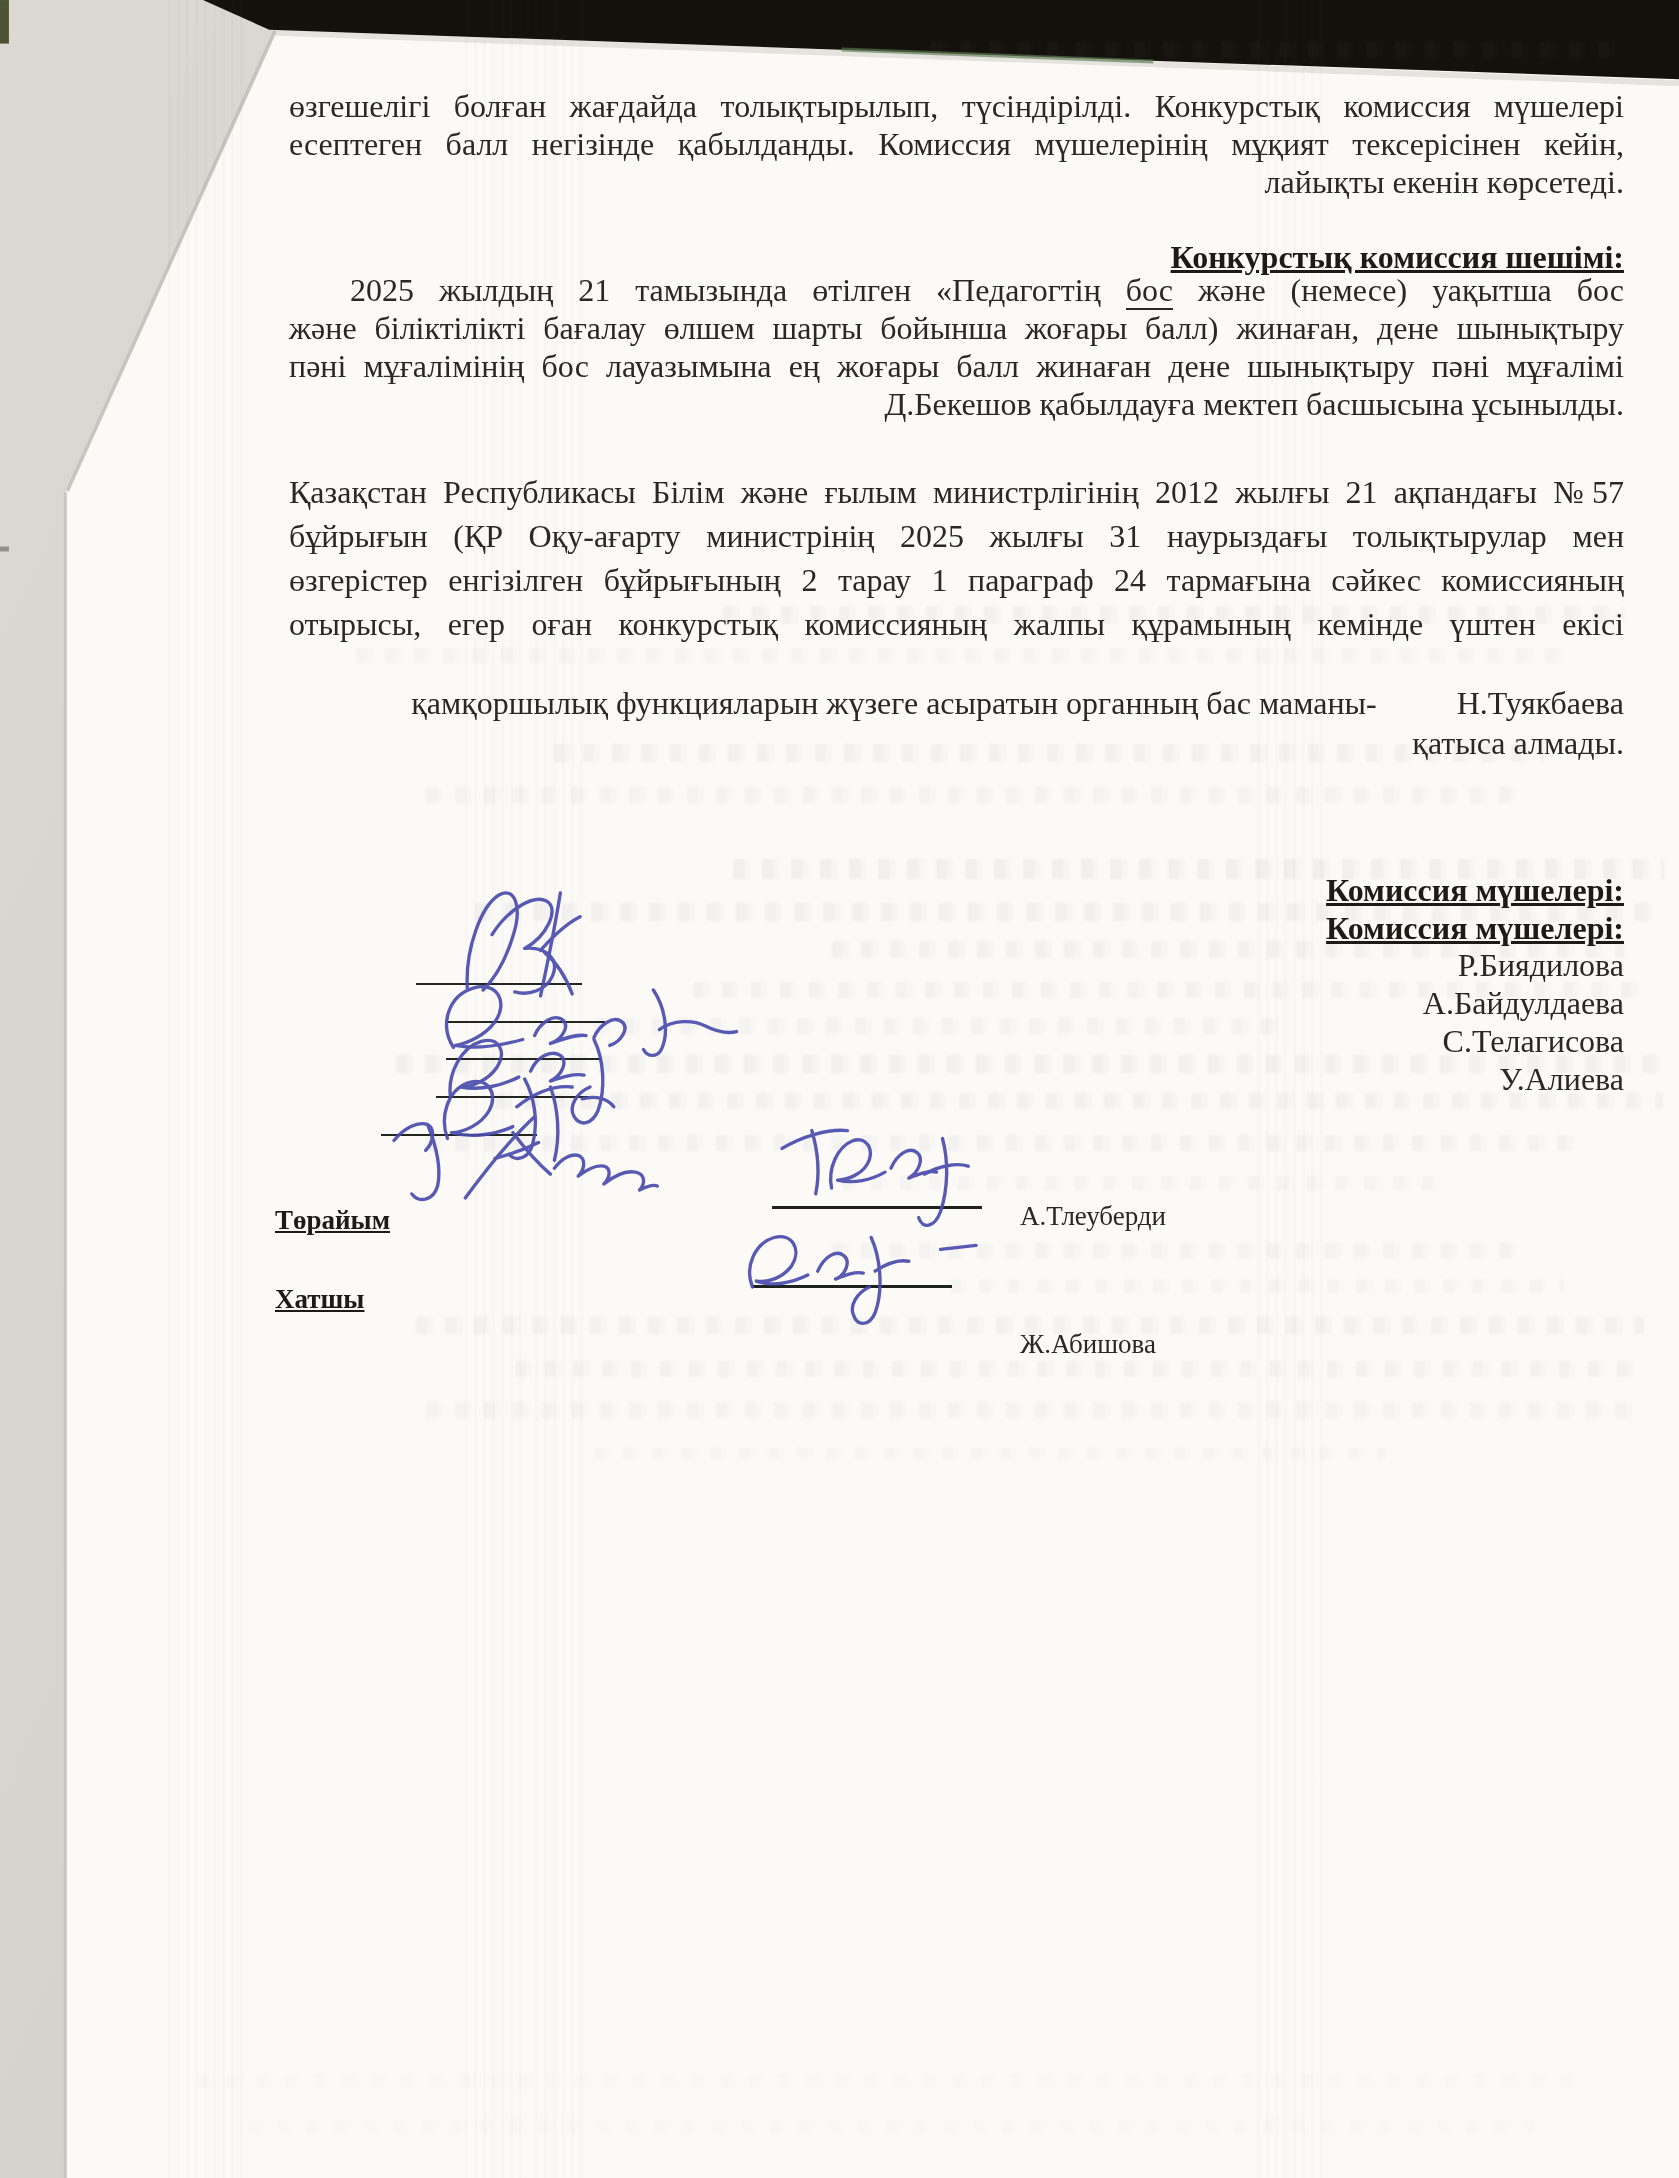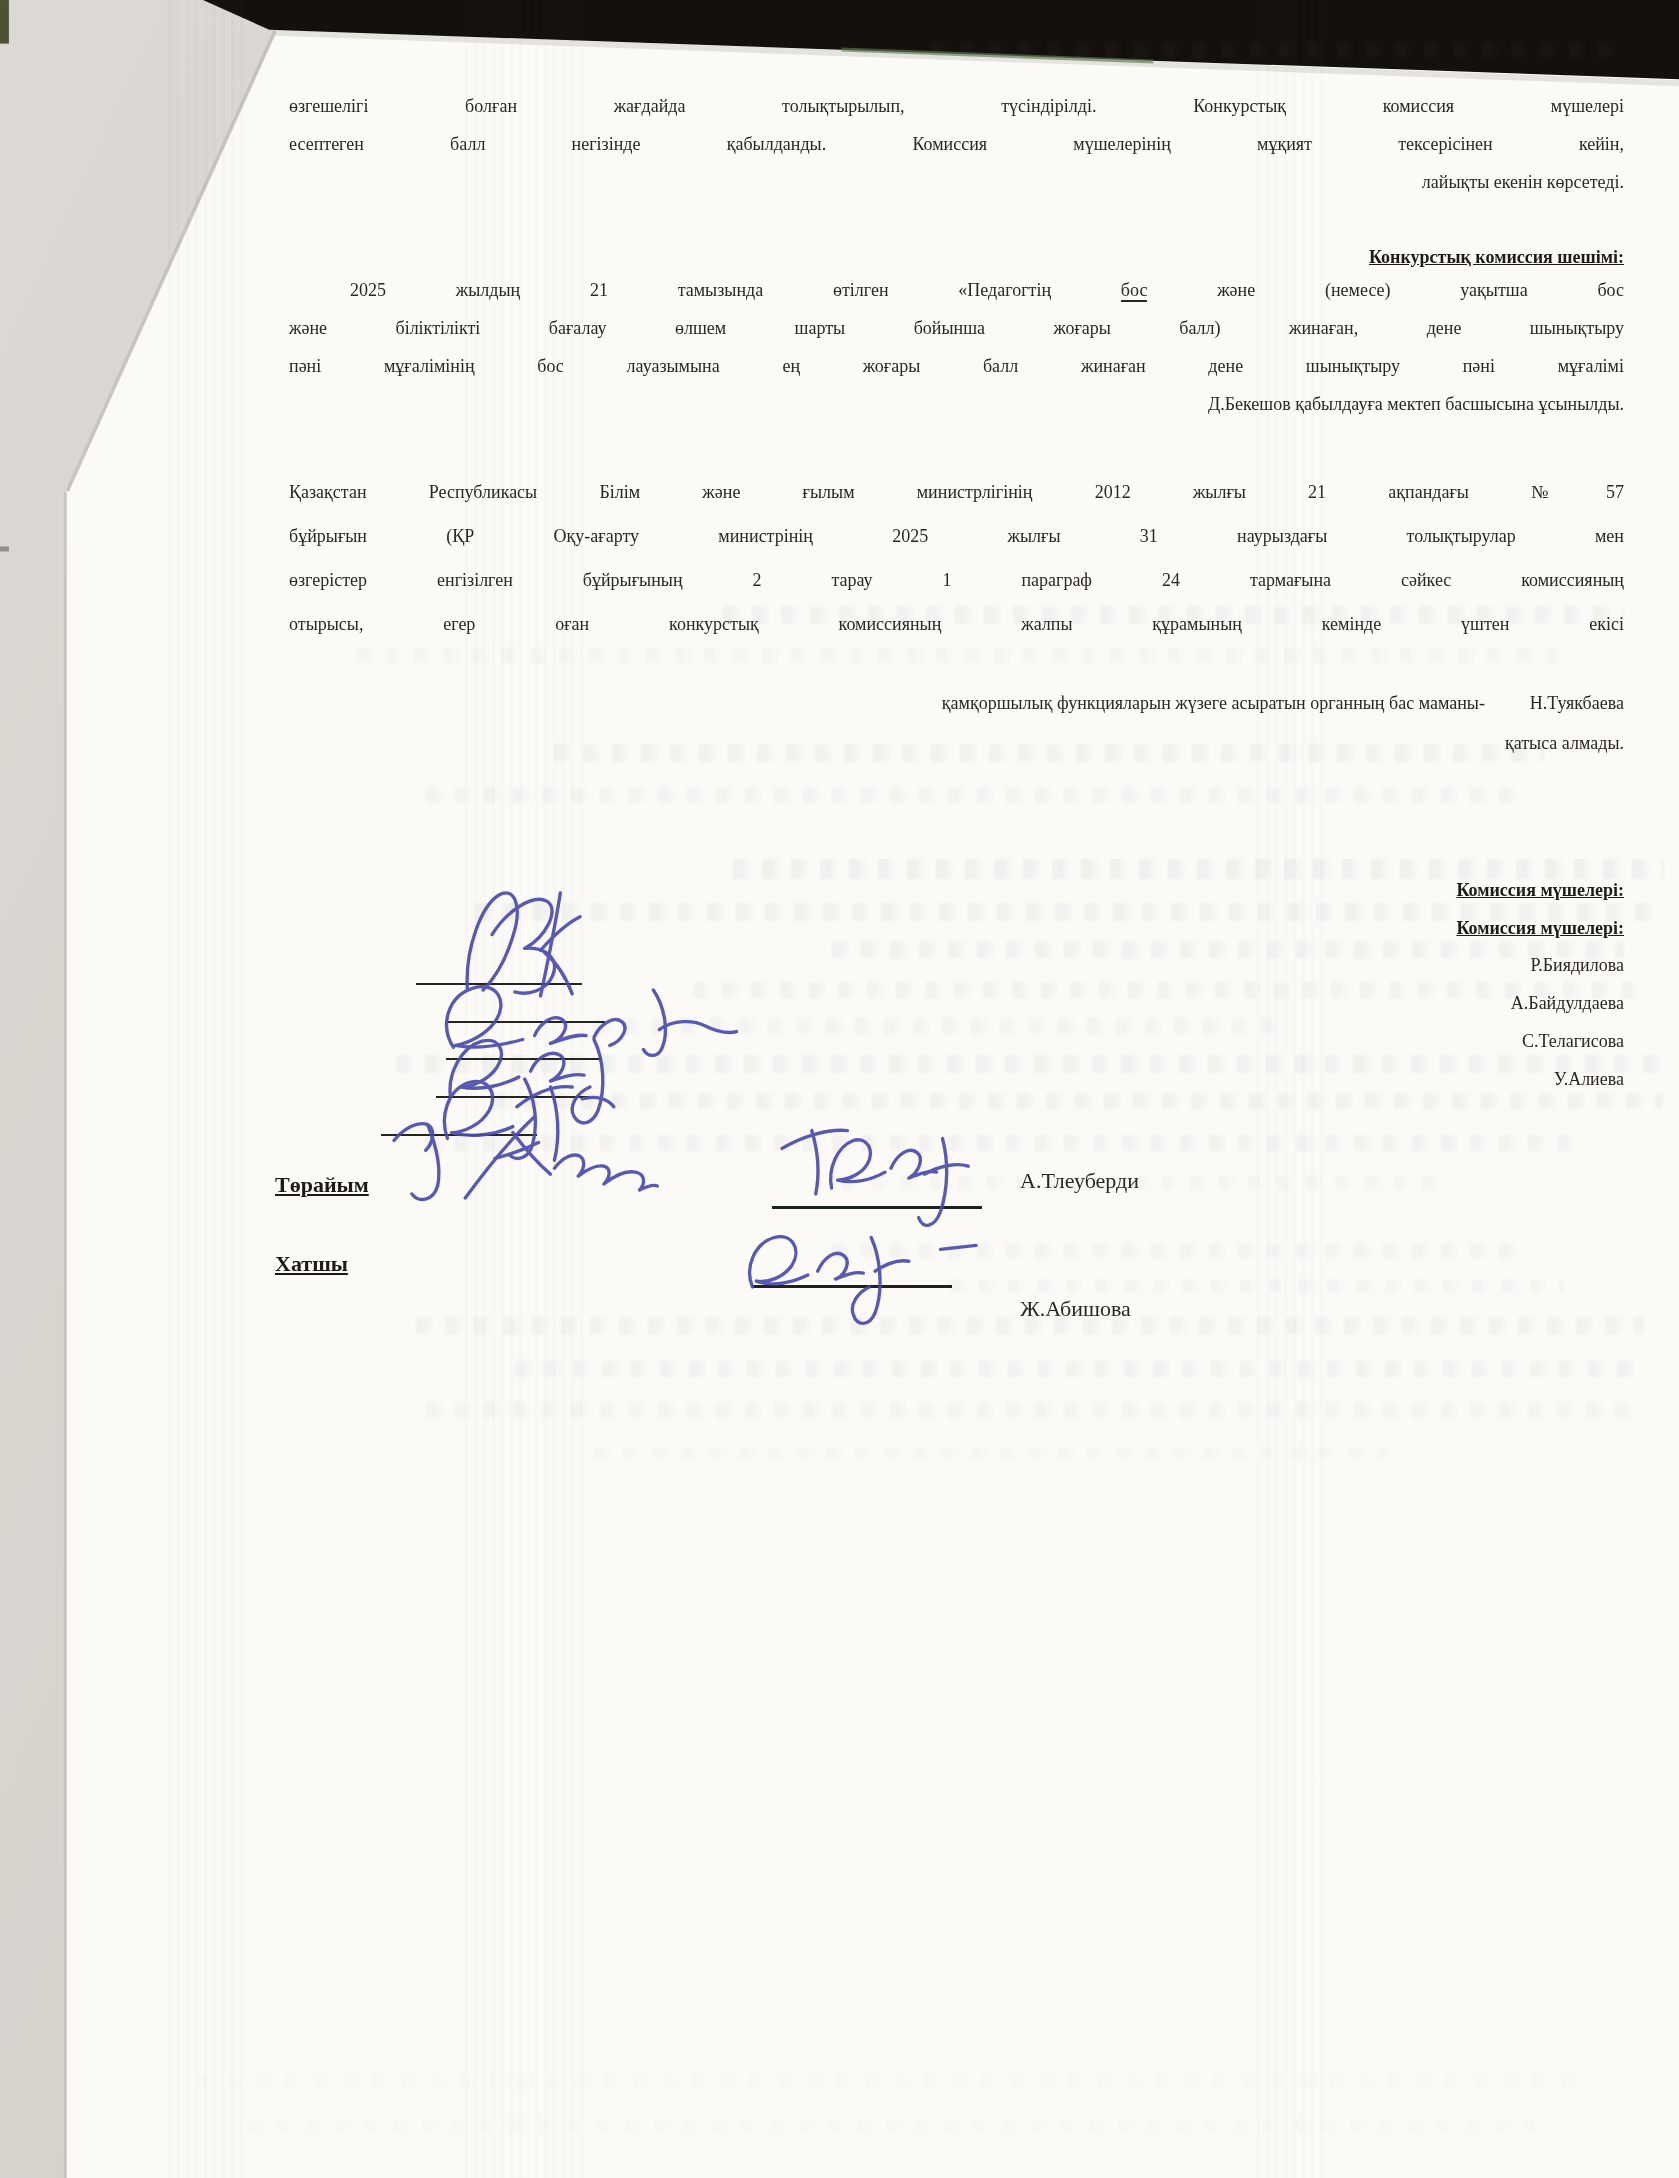--- a/index.html
+++ b/index.html
@@ -17,27 +17,27 @@
       rgba(128,130,148,.16) 0 11px,
       rgba(128,130,148,.07) 11px 17px,
       rgba(128,130,148,0) 17px 29px);
     filter:blur(0.8px);border-radius:2px;
   }
   .streak{
     position:absolute;top:0;height:2178px;
     background:repeating-linear-gradient(90deg,rgba(90,92,104,.05) 0 3px,rgba(90,92,104,0) 3px 9px);
   }
   .doc{position:absolute;left:0;top:0;width:1679px;height:2178px;z-index:3;color:#2b2722;}
-  .para{position:absolute;left:289px;width:1335px;font-size:18px;}
+  .para{position:absolute;left:289px;width:1335px;font-size:32px;}
   .line{white-space:normal;}
   .j{text-align:justify;text-align-last:justify;}
   .l{text-align:right;}
   .b{font-weight:bold;color:#1e1b17;text-decoration:underline;}
   .u-word{border-bottom:2px solid #2b2722;}
-  .abs{position:absolute;font-size:22px;white-space:nowrap;}
+  .abs{position:absolute;font-size:27px;white-space:nowrap;margin-top:33px;}
   .sig-line{position:absolute;height:0;border-top:2.5px solid #23251f;}
   .sig-line.big{border-top-width:3px;border-top-color:#1d221c;}
 </style>
 </head>
 <body>
 
 <div class="scene">
 
   <svg class="scan-bg" viewBox="0 0 1696 2200">
 

